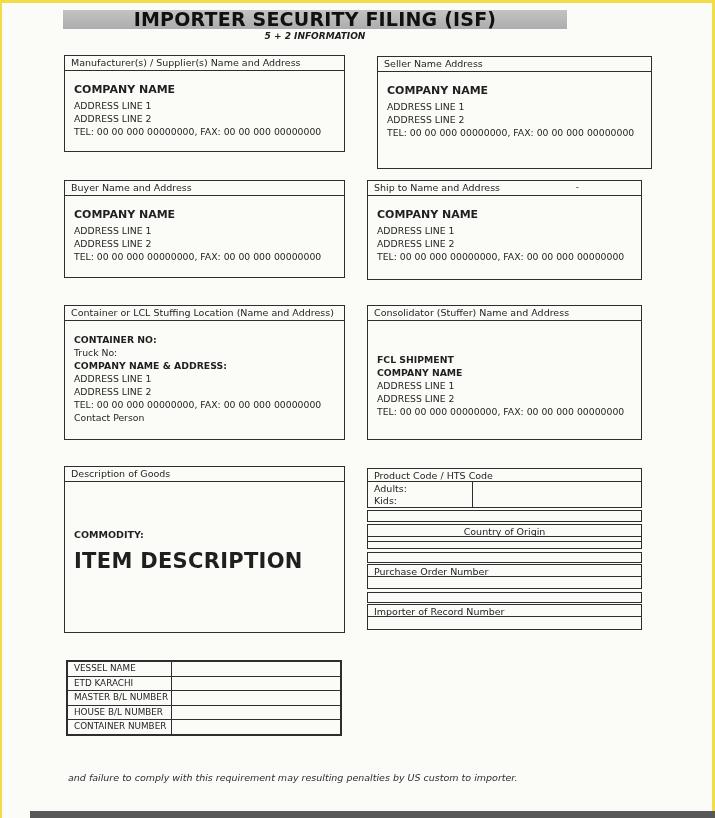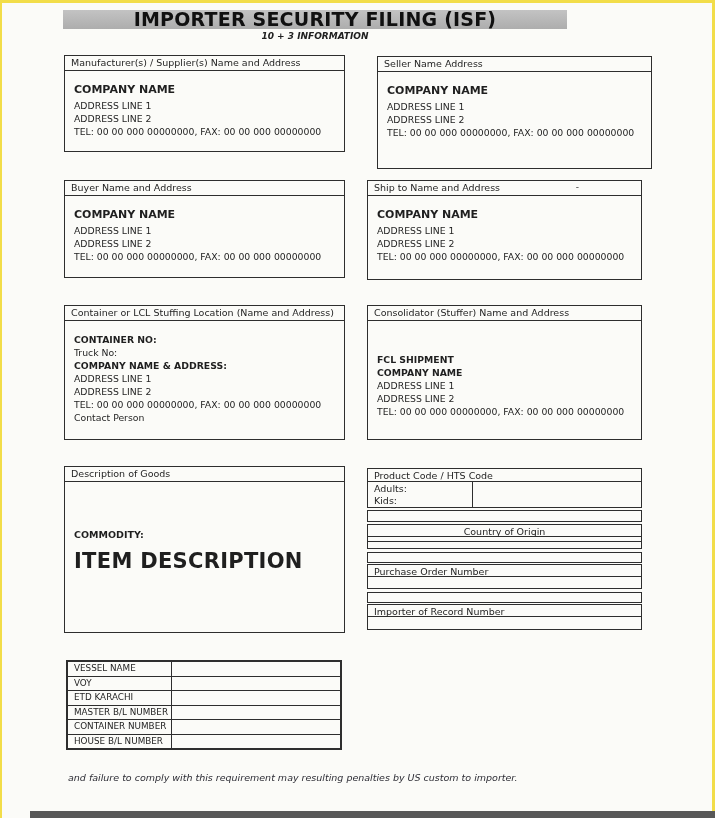--- a/index.html
+++ b/index.html
@@ -57,21 +57,21 @@
 </head>
 <body>
 
 <div class="page">
 
   <div class="edge edge-top"></div>
   <div class="edge edge-left"></div>
   <div class="edge edge-right"></div>
 
   <div class="titlebar">IMPORTER SECURITY FILING (ISF)</div>
-  <div class="subtitle">10 + 3 INFORMATION</div>
+  <div class="subtitle">5 + 2 INFORMATION</div>
 
   <div class="fbox" style="left:64px; top:55px; width:281px; height:97px;">
     <div class="hdr">Manufacturer(s) / Supplier(s) Name and Address</div>
     <div class="bbody">
       <div class="company">COMPANY NAME</div>
       <div>ADDRESS LINE 1</div>
       <div>ADDRESS LINE 2</div>
       <div>TEL: 00 00 000 00000000, FAX: 00 00 000 00000000</div>
     </div>
   </div>
@@ -167,37 +167,33 @@
     <div class="pad">Importer of Record Number</div>
   </div>
   <div class="rrow" style="top:616px; height:14px;"></div>
 
   <div class="vtable">
     <div class="vrow">
       <div class="vlabel">VESSEL NAME</div>
       <div class="vvalue"></div>
     </div>
     <div class="vrow">
-      <div class="vlabel">VOY</div>
-      <div class="vvalue"></div>
-    </div>
-    <div class="vrow">
       <div class="vlabel">ETD KARACHI</div>
       <div class="vvalue"></div>
     </div>
     <div class="vrow">
       <div class="vlabel">MASTER B/L NUMBER</div>
       <div class="vvalue"></div>
     </div>
     <div class="vrow">
+      <div class="vlabel">HOUSE B/L NUMBER</div>
+      <div class="vvalue"></div>
+    </div>
+    <div class="vrow">
       <div class="vlabel">CONTAINER NUMBER</div>
-      <div class="vvalue"></div>
-    </div>
-    <div class="vrow">
-      <div class="vlabel">HOUSE B/L NUMBER</div>
       <div class="vvalue"></div>
     </div>
   </div>
 
   <div class="footer">
     <div>and failure to comply with this requirement may resulting penalties by US custom to importer.</div>
   </div>
 
   <div class="bottom-shadow"></div>
 </div>

